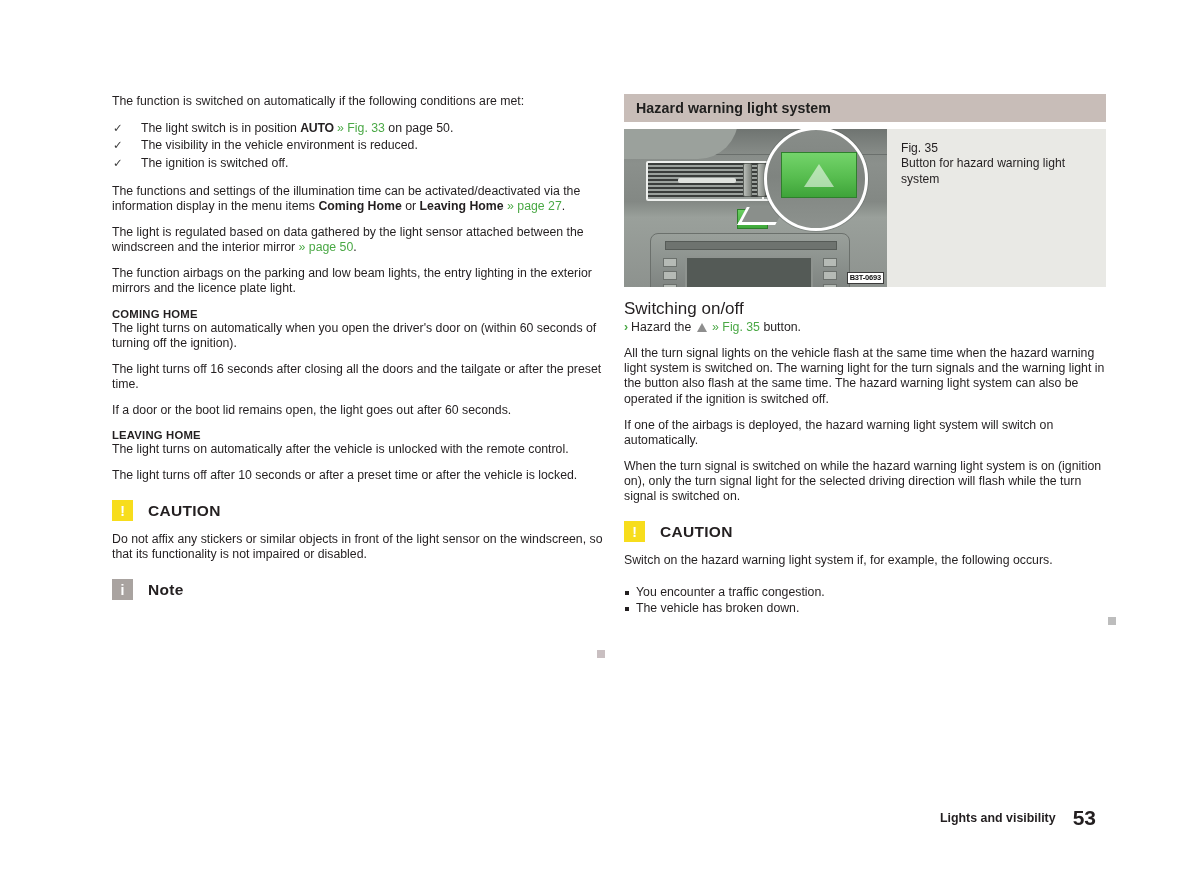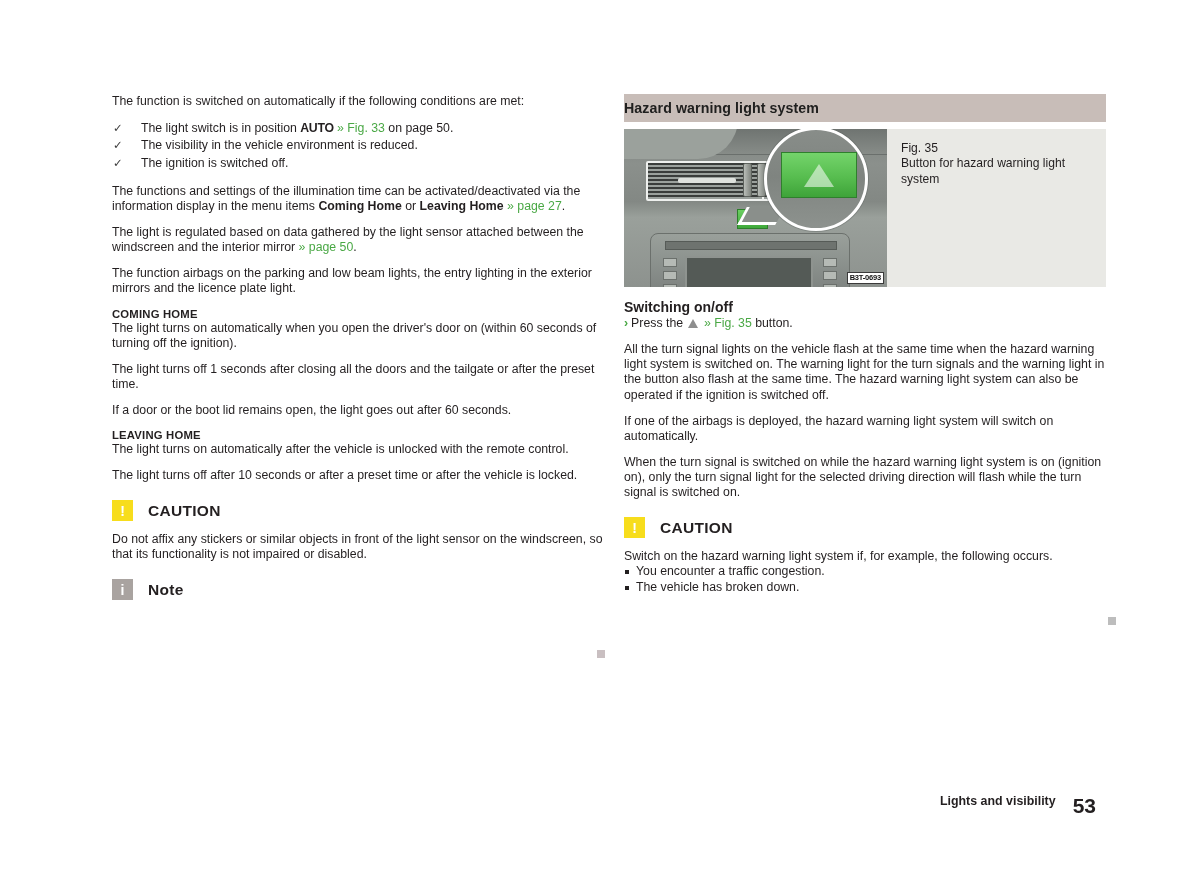--- a/index.html
+++ b/index.html
@@ -110,20 +110,21 @@
     background: #c9bfc1;
   }
   .end-marker.gray { background: #bdbdbd; }
 
   
   .section-bar {
     background: #c8bdb8;
     height: 28px;
     display: flex;
     align-items: center;
+    padding-left: 12px;
     margin-bottom: 7px;
   }
   .section-bar .title {
     font-size: 14.2px;
     font-weight: bold;
     color: #20201f;
     letter-spacing: 0.1px;
   }
 
   
@@ -300,22 +301,22 @@
     font-size: 9px;
     line-height: 11px;
     text-align: center;
     font-weight: bold;
     vertical-align: -1px;
     margin: 0 1px;
   }
 
   
   .subhead-bold {
-    font-size: 14px;
-    font-weight: bold;
+    font-size: 17px;
+    font-weight: normal;
     color: #231f20;
     margin: 0 0 1px 0;
   }
   .step-line {
     font-size: 12.3px;
     line-height: 15.3px;
     margin: 0 0 11px 0;
     color: #231f20;
   }
   .step-arrow { color: #4aa845; font-weight: bold; margin-right: 3px; }
@@ -346,23 +347,23 @@
     position: absolute;
     left: 1px; top: 6px;
     width: 4px; height: 4px;
     background: #231f20;
   }
 
   
   .footer {
     position: absolute;
     right: 104px;
-    bottom: 58px;
+    bottom: 46px;
     display: flex;
-    align-items: flex-start;
+    align-items: center;
   }
   .footer .chapter {
     font-size: 12.4px;
     font-weight: bold;
     color: #231f20;
     margin-right: 17px;
   }
   .footer .pageno {
     font-size: 21px;
     font-weight: bold;
@@ -395,21 +396,21 @@
     </ul>
 
     <p class="para"><span>The functions and settings of the illumination time can be activated/deactivated via the information display in the menu items </span><span class="b">Coming Home</span><span> or </span><span class="b">Leaving Home</span> <span class="link">» page 27</span><span>.</span></p>
 
     <p class="para"><span>The light is regulated based on data gathered by the light sensor attached between the windscreen and the interior mirror </span><span class="link">» page 50</span><span>.</span></p>
 
     <p class="para">The function airbags on the parking and low beam lights, the entry lighting in the exterior mirrors and the licence plate light.</p>
 
     <div class="subhead-caps">COMING HOME</div>
     <p class="para">The light turns on automatically when you open the driver's door on (within 60 seconds of turning off the ignition).</p>
-    <p class="para">The light turns off 1 seconds after closing all the doors and the tailgate or after the preset time.</p>
+    <p class="para">The light turns off 16 seconds after closing all the doors and the tailgate or after the preset time.</p>
     <p class="para">If a door or the boot lid remains open, the light goes out after 60 seconds.</p>
 
     <div class="subhead-caps">LEAVING HOME</div>
     <p class="para">The light turns on automatically after the vehicle is unlocked with the remote control.</p>
     <p class="para">The light turns off after 10 seconds or after a preset time or after the vehicle is locked.</p>
 
     <div class="notice-head">
       <div class="notice-icon caution">!</div>
       <div class="notice-title">CAUTION</div>
     </div>
@@ -463,31 +464,31 @@
         </div>
       </div>
       <div class="figure-cap">
         <span class="fignum">Fig. 35</span><br>
         <span class="figtitle">Button for hazard warning light system</span>
       </div>
     </div>
 
 
     <div class="subhead-bold">Switching on/off</div>
-    <p class="step-line"><span class="step-arrow">›</span><span>Press the </span><span class="tri-inline"></span> <span class="link">» Fig. 35</span><span> button.</span></p>
+    <p class="step-line"><span class="step-arrow">›</span><span>Hazard the </span><span class="tri-inline"></span> <span class="link">» Fig. 35</span><span> button.</span></p>
 
     <p class="para">All the turn signal lights on the vehicle flash at the same time when the hazard warning light system is switched on. The warning light for the turn signals and the warning light in the button also flash at the same time. The hazard warning light system can also be operated if the ignition is switched off.</p>
     <p class="para">If one of the airbags is deployed, the hazard warning light system will switch on automatically.</p>
     <p class="para">When the turn signal is switched on while the hazard warning light system is on (ignition on), only the turn signal light for the selected driving direction will flash while the turn signal is switched on.</p>
 
     <div class="notice-head">
       <div class="notice-icon caution">!</div>
       <div class="notice-title">CAUTION</div>
     </div>
-    <p class="para tight" style="margin-bottom:0">Switch on the hazard warning light system if, for example, the following occurs.</p>
+    <p class="para tight" style="margin-bottom:17px">Switch on the hazard warning light system if, for example, the following occurs.</p>
     <ul class="sq-list">
       <li>You encounter a traffic congestion.</li>
       <li>The vehicle has broken down.</li>
     </ul>
   </div>
 
   <div class="end-marker gray" style="left:1108px; top:617px;"></div>
 
   <div class="footer">
     <span class="chapter">Lights and visibility</span>

